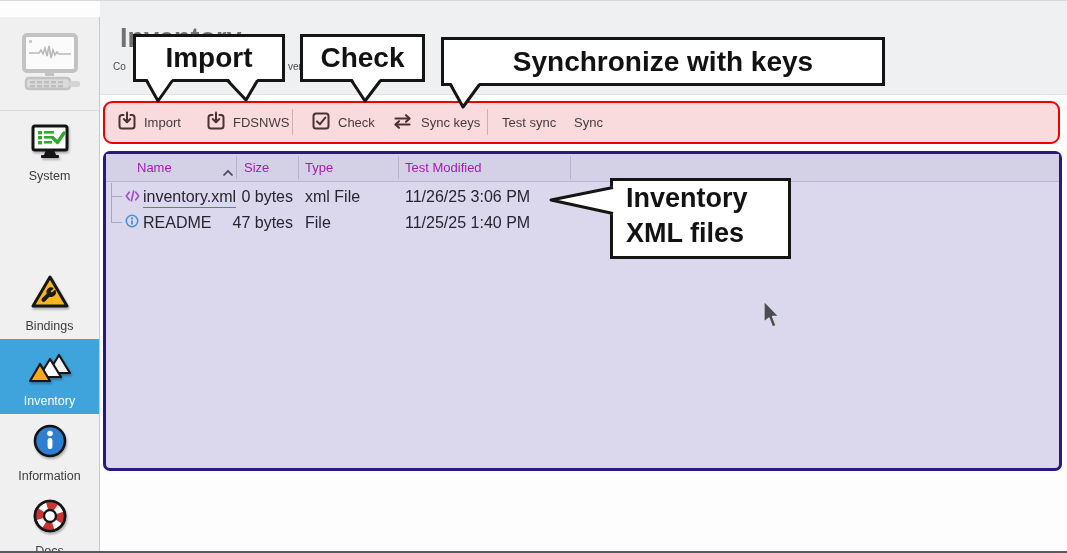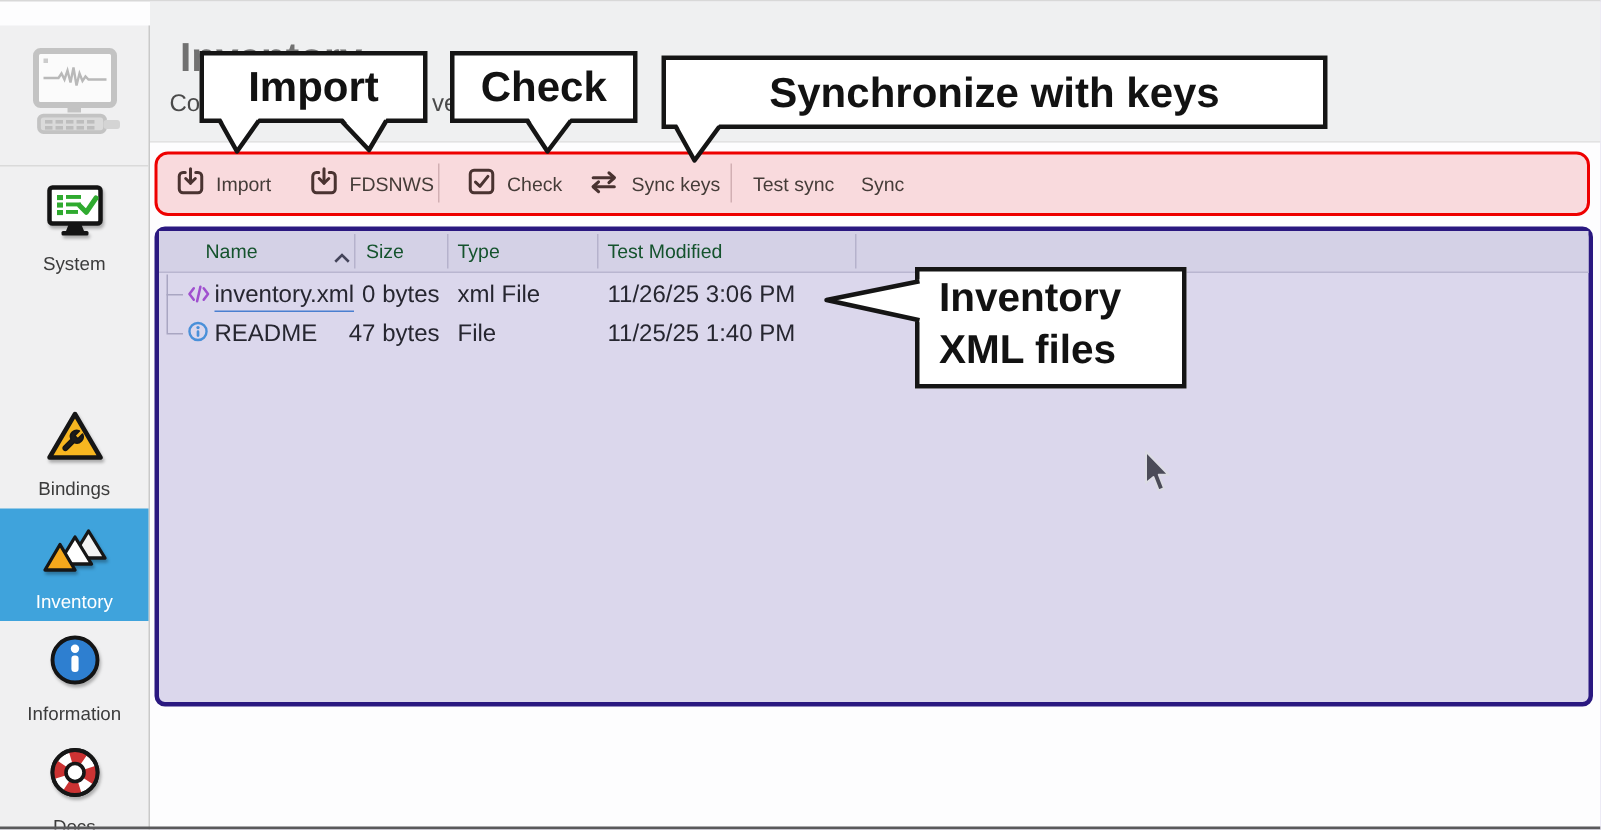--- a/index.html
+++ b/index.html
@@ -14,36 +14,36 @@
   .sidebar{position:absolute;left:0;top:16px;width:99px;height:551px;background:#f0f0f1;border-right:1px solid #c9c9c9;text-align:right;}
   .logo-area{position:absolute;left:0;top:0;width:99px;height:93px;border-bottom:1px solid #dadada;display:flex;align-items:center;justify-content:center;}
   .sb-item{position:absolute;left:0;width:99px;height:75px;display:flex;flex-direction:column;align-items:center;justify-content:flex-end;padding-bottom:7px;box-sizing:border-box;}
   .sb-item .icon-wrap svg{filter:drop-shadow(1.5px 2px 1px rgba(0,0,0,.28));}
   .sb-item .lbl{font-size:12.5px;color:#3c3c3c;margin-top:6px;line-height:1;}
   .sb-item.sel{background:#3fa3dc;}
   .sb-item.sel .lbl{color:#ffffff;}
   
   .main-header{position:absolute;left:100px;top:0;width:967px;height:93px;background:#eff0f1;border-bottom:1px solid #e2e2e2;}
   .page-title{position:absolute;left:20px;top:22px;font-size:27px;font-weight:bold;color:#717171;}
-  .subtitle-frag{position:absolute;top:60px;font-size:16px;color:#4a4a4a;}
+  .subtitle-frag{position:absolute;top:60px;font-size:10px;color:#4a4a4a;}
   .frag-a{left:13px;} .frag-b{left:188px;}
   
   .toolbar-hl{
     position:absolute;left:103px;top:100px;width:957px;height:43px;box-sizing:border-box;
     background:#f9dadd;border:2.5px solid #ee0000;border-radius:9px;
   }
   .tb-btn{position:absolute;top:0;height:100%;display:flex;align-items:center;gap:7px;font-size:13px;color:#453c38;}
   .tb-sep{position:absolute;top:6px;width:1px;height:26px;background:#d2afb3;}
   
   .files-hl{
     position:absolute;left:103px;top:150px;width:959px;height:320px;box-sizing:border-box;
     background:#dbd7ec;border:3px solid #2a1880;border-radius:7px;
   }
   .fb-header{position:absolute;left:0;top:0;right:0;height:27px;background:#d4d1e6;border-bottom:1px solid #b9b6d0;}
-  .fb-h-cell{position:absolute;top:6px;font-size:13px;color:#14532d;}
+  .fb-h-cell{position:absolute;top:6px;font-size:13px;color:#a21caf;}
   .fb-h-sep{position:absolute;top:2px;width:1px;height:23px;background:#b5b2cc;}
   .fb-row{position:absolute;left:0;right:0;height:26px;font-size:16px;color:#262630;}
   .fb-cell{position:absolute;top:5px;white-space:nowrap;}
   .cell-size{left:90px;width:97px;text-align:right;}
   .name-underlined{border-bottom:1.6px solid #4a7fd0;padding-bottom:1px;}
   .tree-v{position:absolute;left:5px;top:29px;width:1px;height:39px;background:#a9a6c2;}
   .tree-h{position:absolute;left:5px;width:11px;height:1px;background:#a9a6c2;}
   
   .callout{
     position:absolute;background:#ffffff;border:3px solid #151515;box-sizing:border-box;

